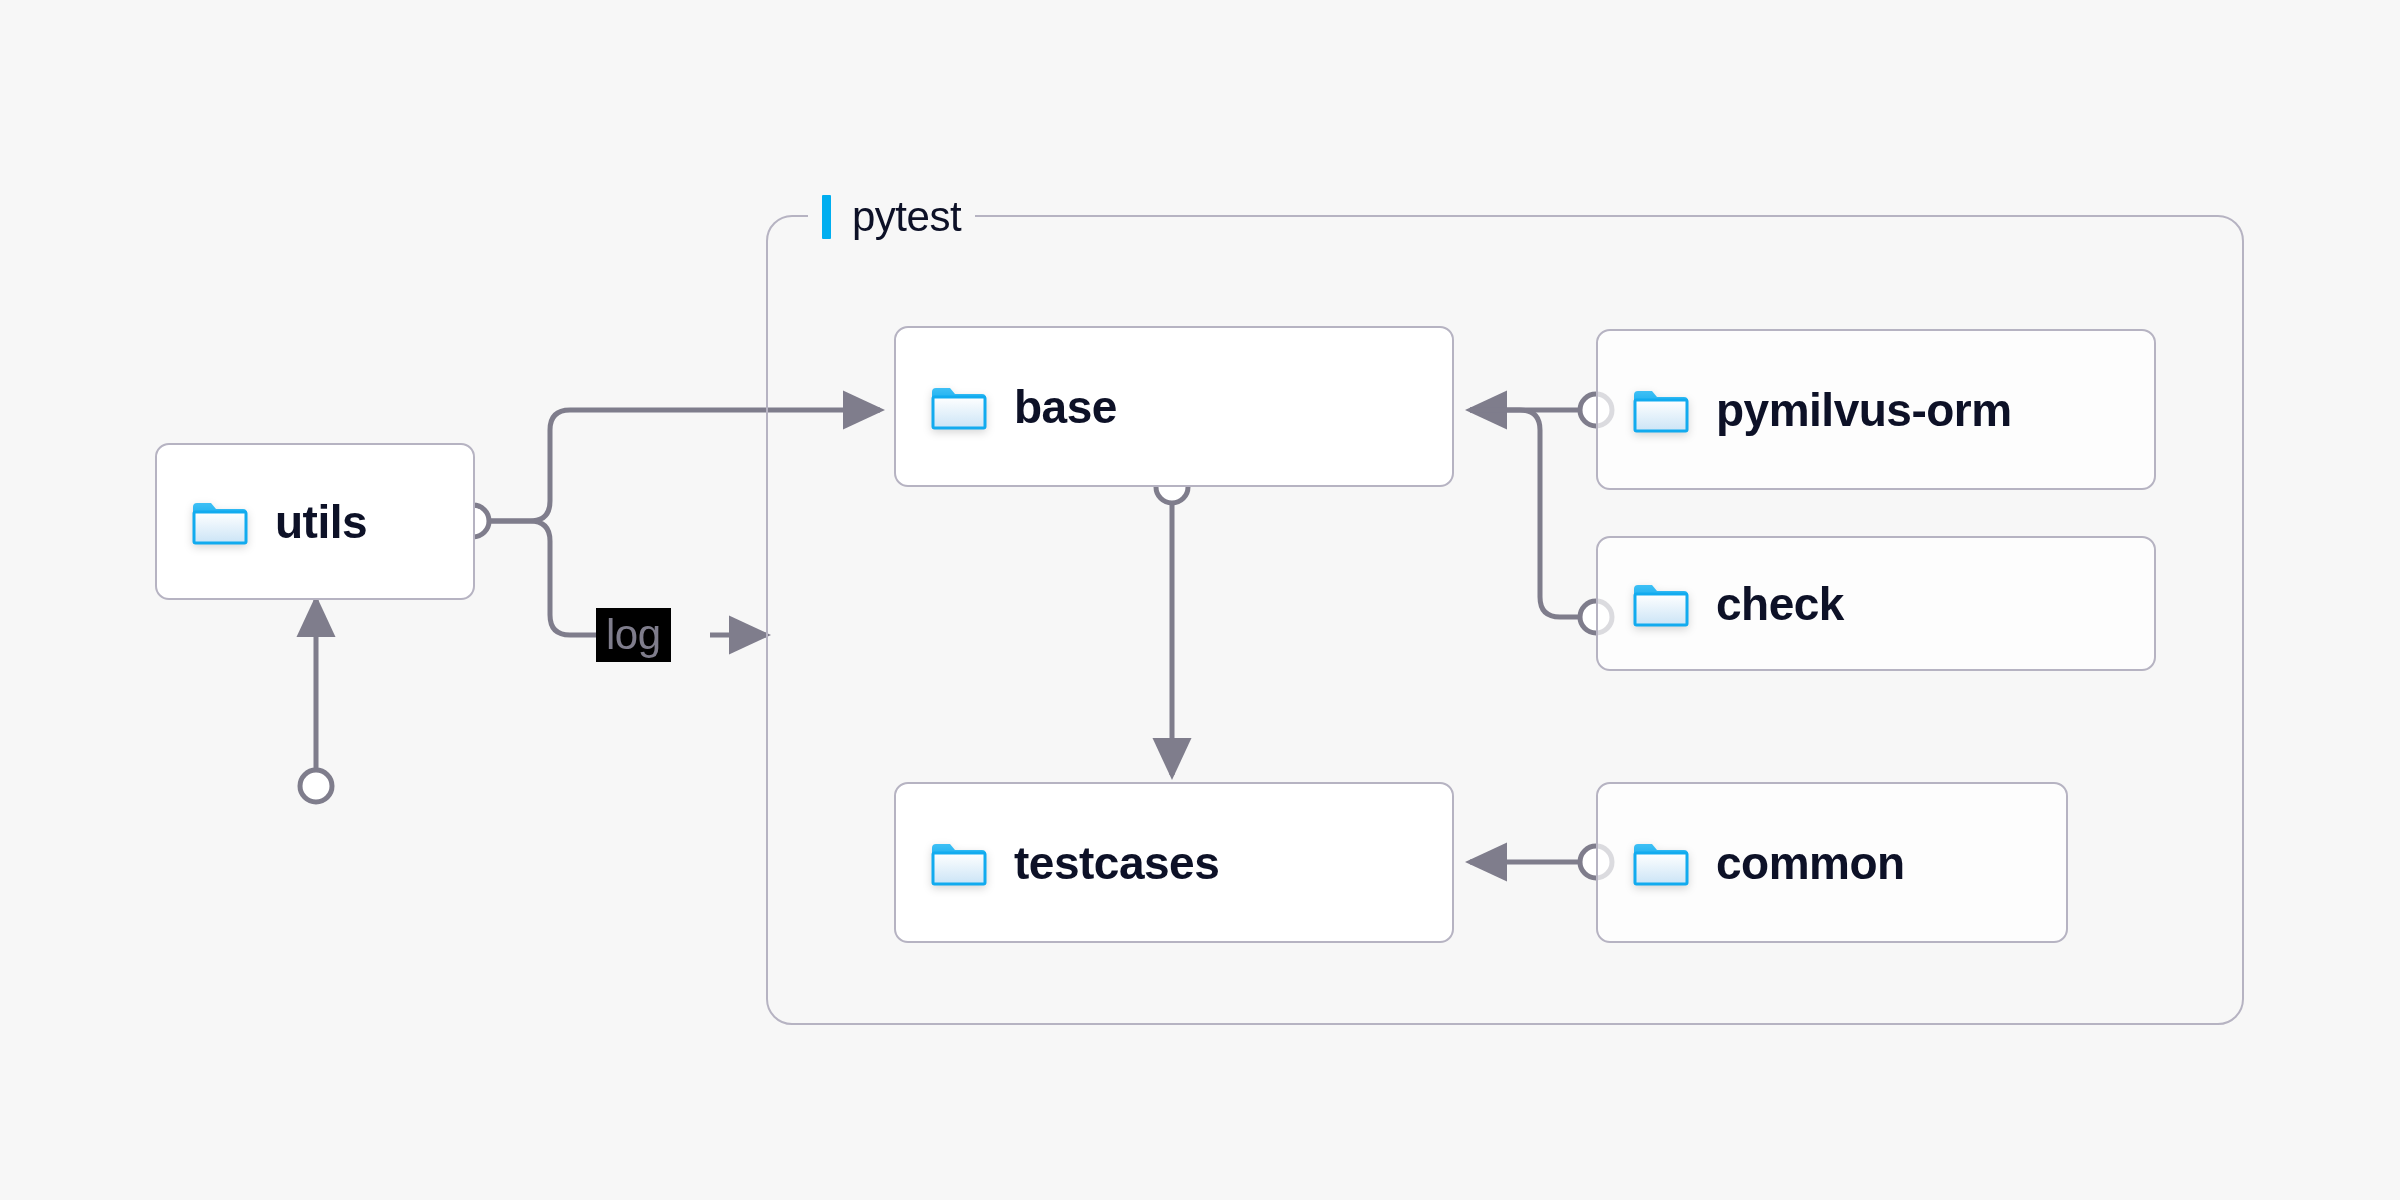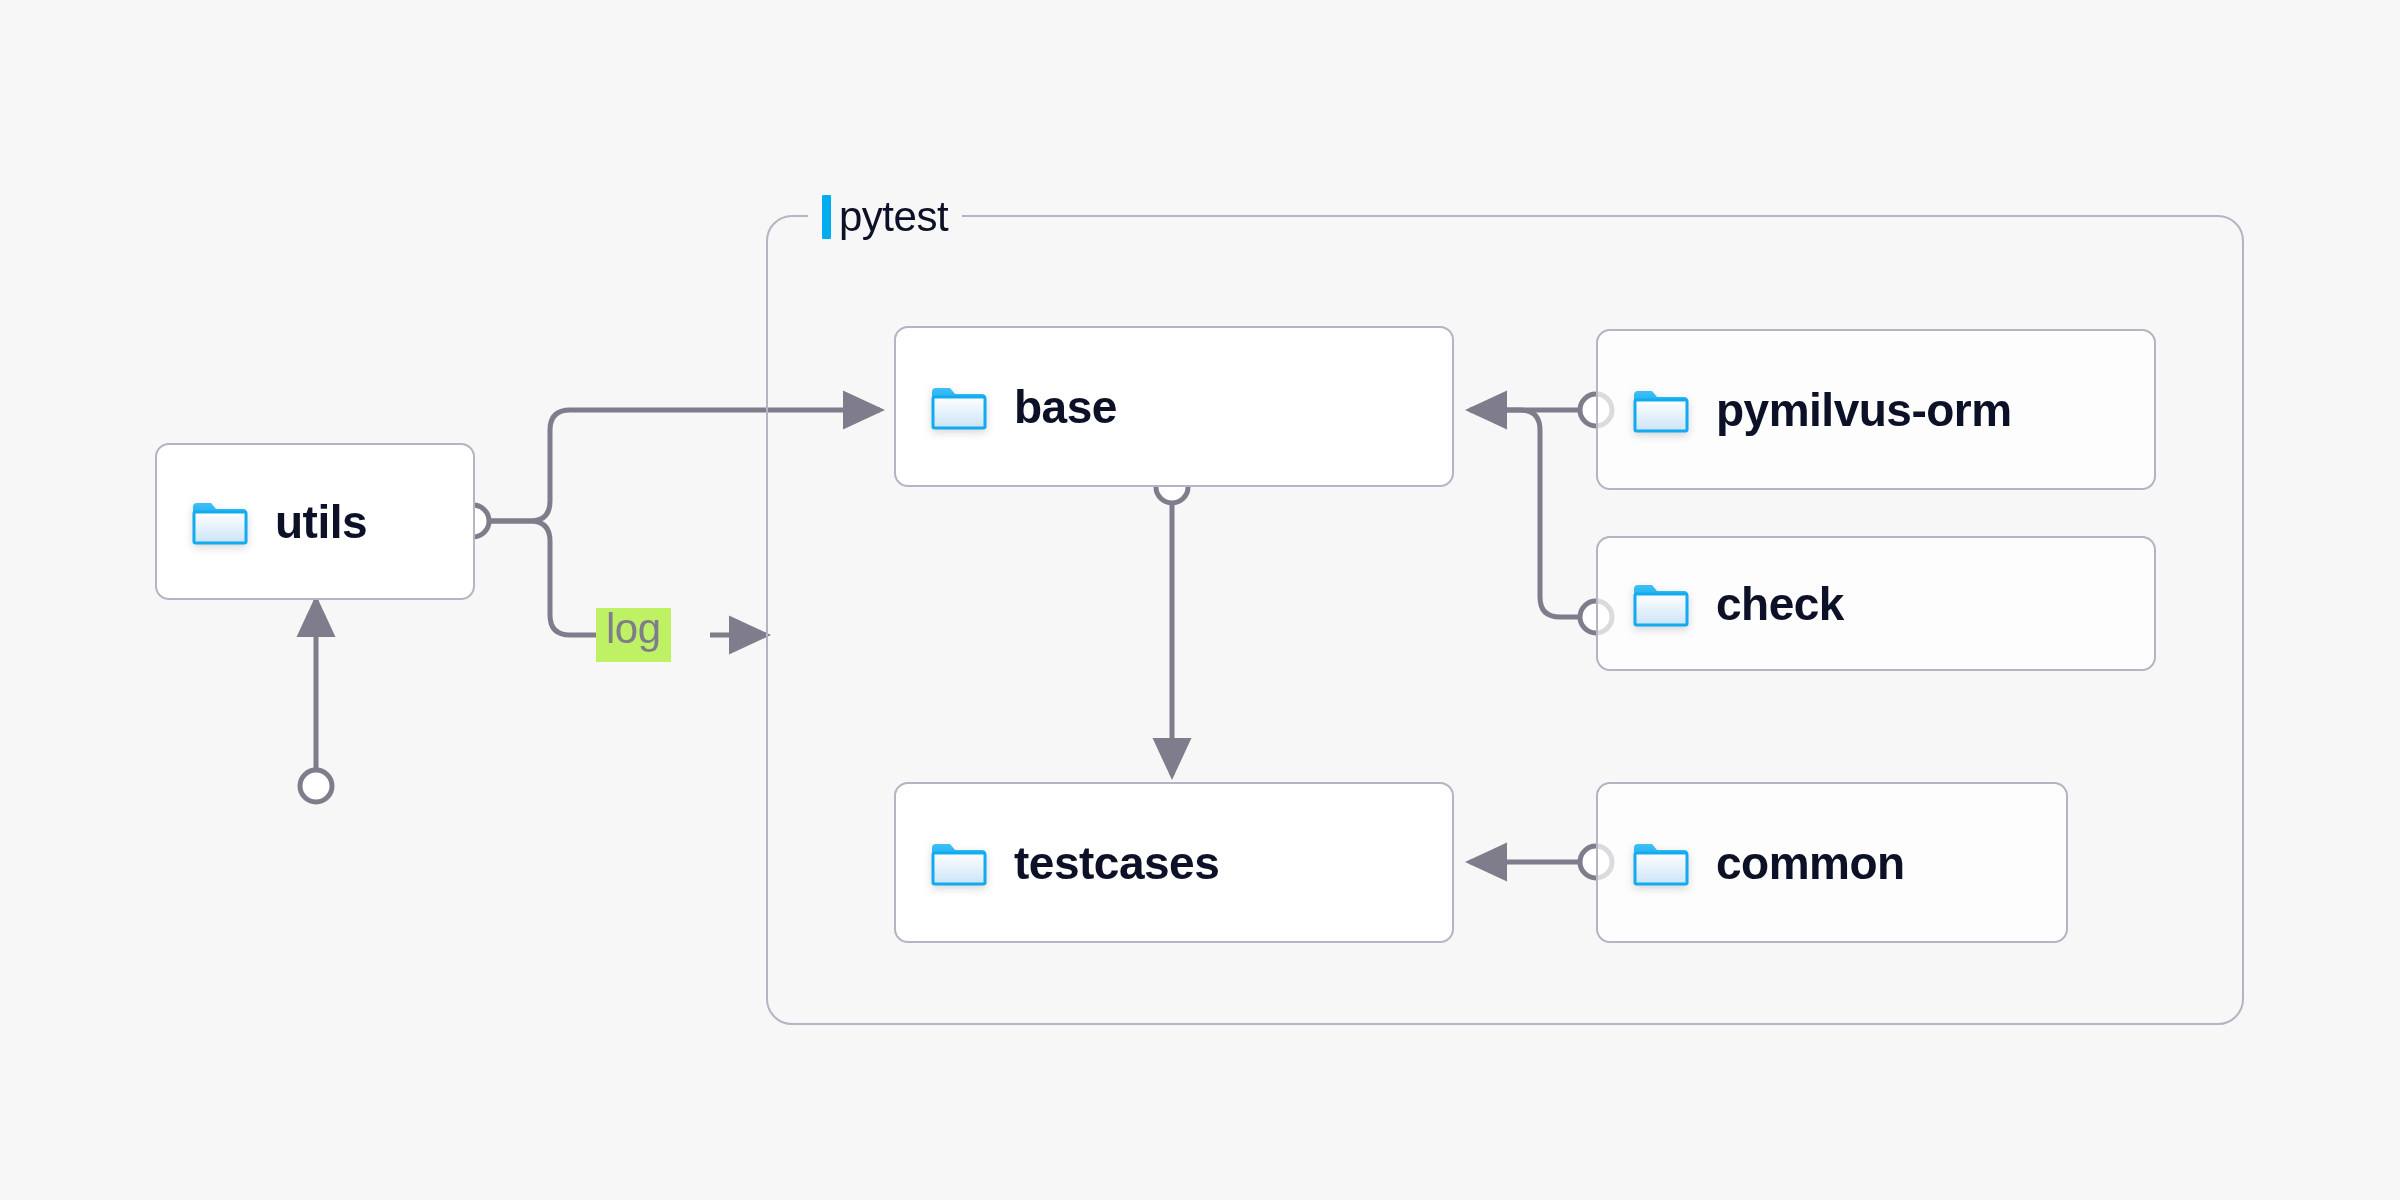--- a/index.html
+++ b/index.html
@@ -28,21 +28,21 @@
     position: absolute;
     border: 2px solid #b6b3c2;
     border-radius: 26px;
     background: transparent;
     box-sizing: border-box;
   }
   .group-label-wrap {
     position: absolute;
     display: flex;
     align-items: center;
-    gap: 8px;
+    gap: 21px;
     background: #f7f7f7;
     padding: 0 14px;
     height: 54px;
   }
   .group-accent-bar {
     width: 9px;
     height: 44px;
     background: #00AEF0;
     border-radius: 1px;
     flex: 0 0 auto;
@@ -83,22 +83,23 @@
     height: 48px;
     flex: 0 0 auto;
     position: relative;
     filter: drop-shadow(0 3px 4px rgba(0,0,0,0.16));
   }
 
   
   .edge-label {
     position: absolute;
     display: flex;
+    align-items: center;
     gap: 12px;
-    background: #bef264;
+    background: #000000;
     padding: 0 10px;
     height: 54px;
   }
   .edge-label-text {
     font-size: 42px;
     color: #7f7d8c;
     letter-spacing: -0.5px;
     line-height: 1;
     white-space: nowrap;
   }

